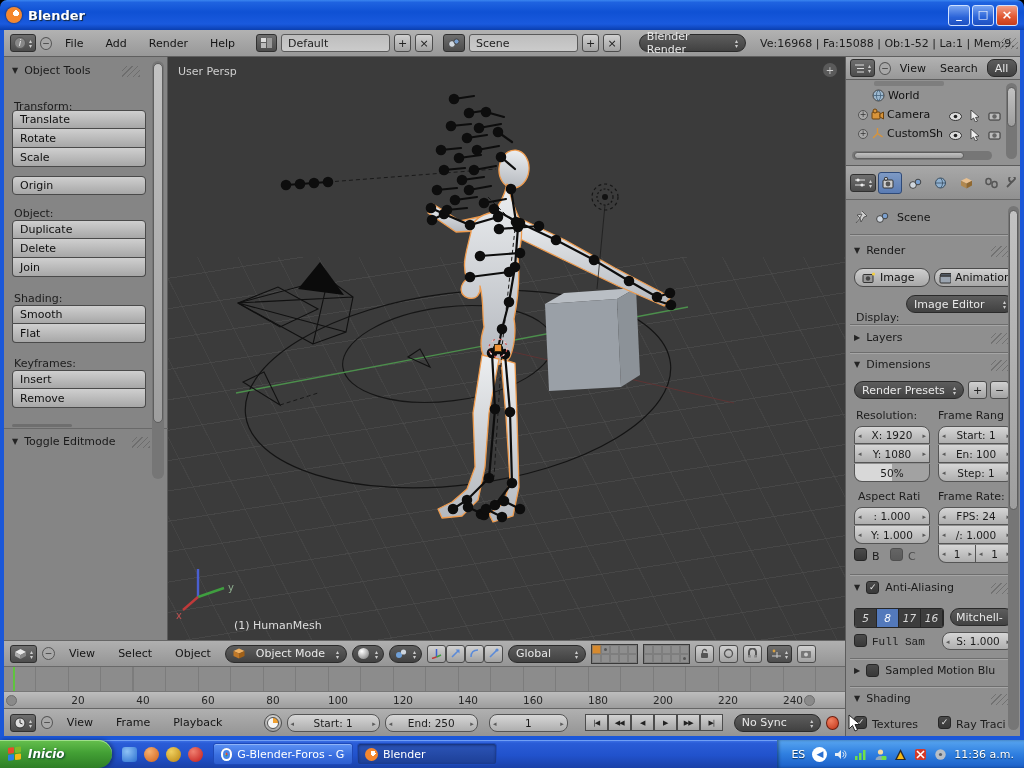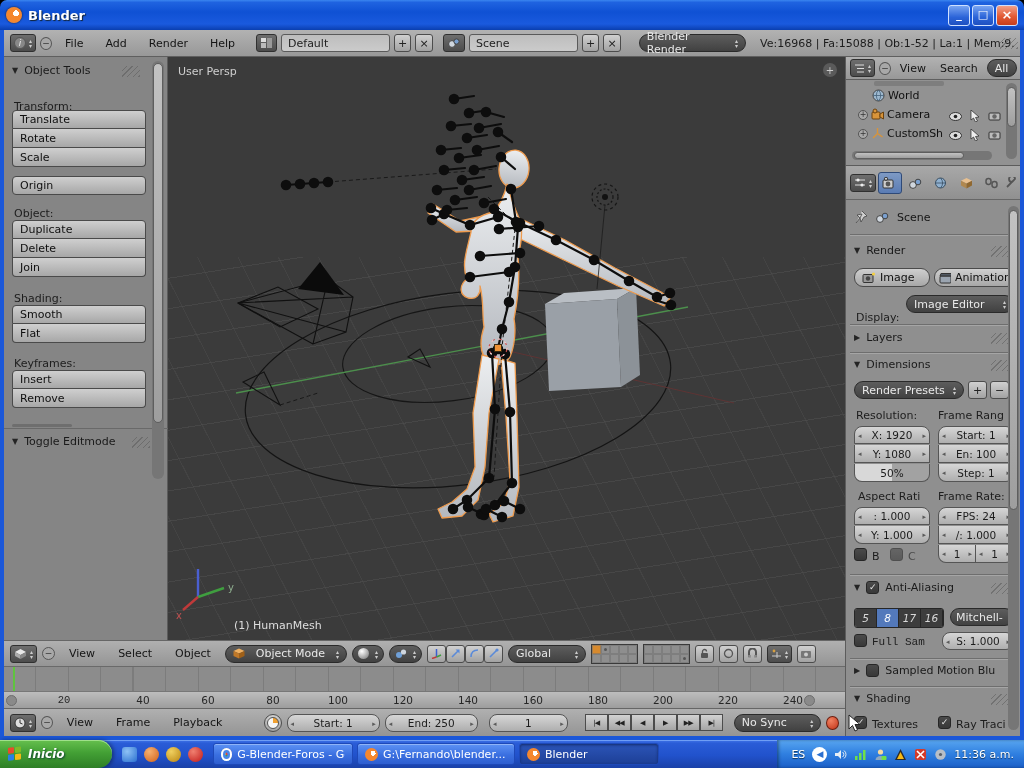--- a/index.html
+++ b/index.html
@@ -544,21 +544,21 @@
           </svg>
         </span>
     </div>
 
     <div class="tl-track">
       <div class="tl-ticks"></div>
       <div class="framebar"></div>
       <div class="tl-ruler">
         <span class="tl-nub" style="left:2px;"></span>
         <span class="tl-nub" style="left:800px;"></span>
-        <span class="num" style="left:60px;font-family:Liberation Mono, monospace;">20</span>
+        <span class="num" style="left:74px;">20</span>
         <span class="num" style="left:139px;">40</span>
         <span class="num" style="left:204px;">60</span>
         <span class="num" style="left:269px;">80</span>
         <span class="num" style="left:334px;">100</span>
         <span class="num" style="left:399px;">120</span>
         <span class="num" style="left:464px;">140</span>
         <span class="num" style="left:529px;">160</span>
         <span class="num" style="left:594px;">180</span>
         <span class="num" style="left:659px;">200</span>
         <span class="num" style="left:724px;">220</span>
@@ -644,21 +644,21 @@
           <span class="arr2">
               <i>▴</i>
               <i>▾</i>
             </span>
         </span>
         <span class="circbtn">
             <i>−</i>
           </span>
         <span class="menu" style="padding:0 5px;">View</span>
         <span class="menu" style="padding:0 5px;">Search</span>
-        <span class="darkdrop" style="width:32px;overflow:hidden;">
+        <span class="darkdrop" style="width:32px;overflow:hidden;border-radius:7px;">
             <span>All</span>
           </span>
       </div>
       <div style="position:absolute;left:28px;top:24px;width:70px;height:5px;background:#7e7e7e;border-radius:2px;"></div>
       <div class="orow" style="left:26px;top:32px;">
         <svg class="oicon" viewBox="0 0 13 13">
             <circle cx="6.5" cy="6.5" r="5.5" fill="#9db8cf" stroke="#444"></circle>
             <path d="M1,6.5 H12 M6.5,1 a8,8 0 0 1 0,11 M6.5,1 a8,8 0 0 0 0,11" fill="none" stroke="#44617a" stroke-width=".8"></path>
           </svg>
         <span>World</span>
@@ -998,24 +998,20 @@
     </div>
     <div class="ql">
       <span class="qli" style="background:radial-gradient(circle at 35% 30%,#8ec2f5,#2a6fd0);"></span>
       <span class="qli" style="background:radial-gradient(circle at 35% 30%,#f5b070,#d06018);border-radius:50%;"></span>
       <span class="qli" style="background:radial-gradient(circle at 35% 30%,#f0d060,#b88410);border-radius:50%;"></span>
       <span class="qli" style="background:radial-gradient(circle at 35% 30%,#f08070,#c01818);border-radius:50%;"></span>
     </div>
     <div class="task" style="width:140px;">
       <span class="ticon" style="background:conic-gradient(#ea4335 0 120deg,#34a853 120deg 240deg,#fbbc05 240deg 360deg);box-shadow:inset 0 0 0 2px #fff, inset 0 0 0 4.5px #4a87e8;"></span>
       <span style="overflow:hidden;white-space:nowrap;">G-Blender-Foros - Go...</span>
-    </div>
-    <div class="task" style="width:158px;">
-      <span class="ticon" style="background:radial-gradient(circle at 62% 40%, #fff 0 2.5px, #f5872e 2.5px 100%);"></span>
-      <span style="overflow:hidden;white-space:nowrap;">G:\Fernando\blender...</span>
     </div>
     <div class="task active" style="width:140px;">
       <span class="ticon" style="background:radial-gradient(circle at 62% 40%, #fff 0 2.5px, #f5872e 2.5px 100%);"></span>
       <span style="overflow:hidden;white-space:nowrap;">Blender</span>
     </div>
     <div class="tray">
       <span class="lang">ES</span>
       <span style="width:15px;height:15px;border-radius:50%;background:#fff;color:#2a6fd0;display:flex;align-items:center;justify-content:center;font-size:9px;">
           <i>◀</i>
         </span>

